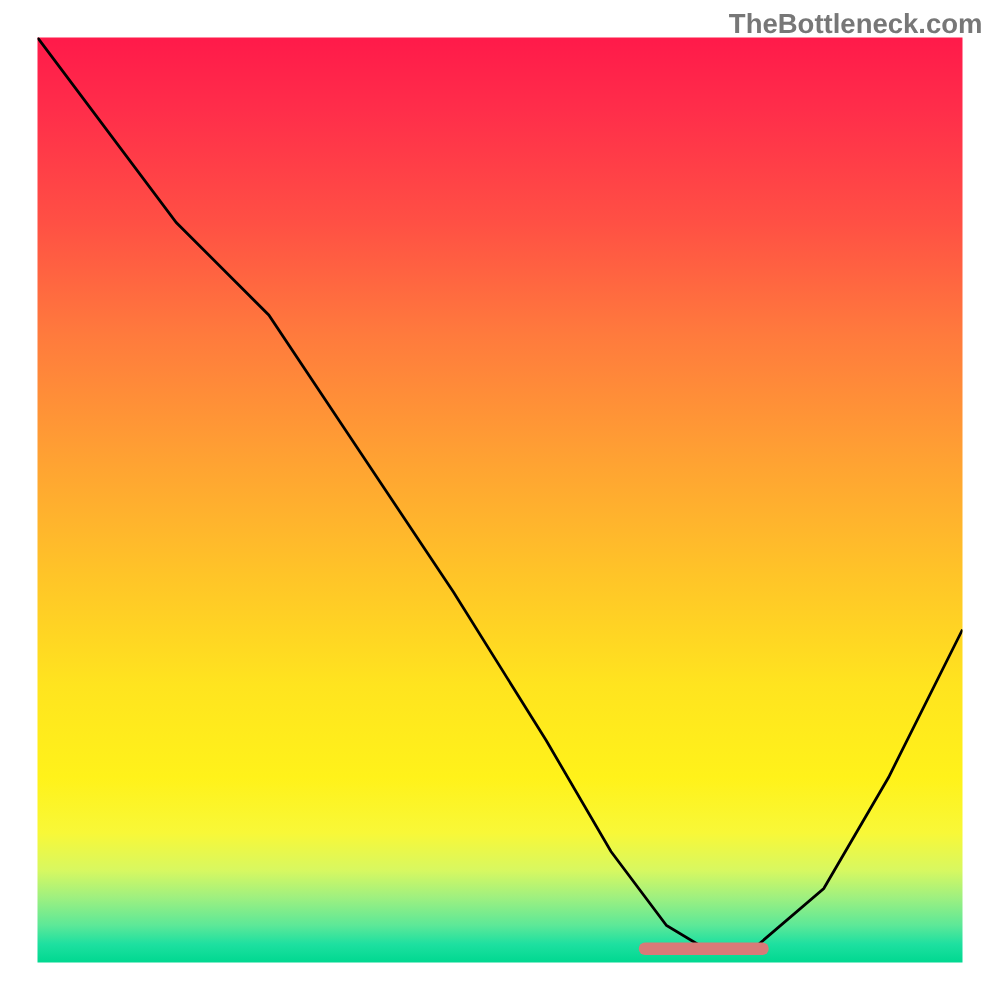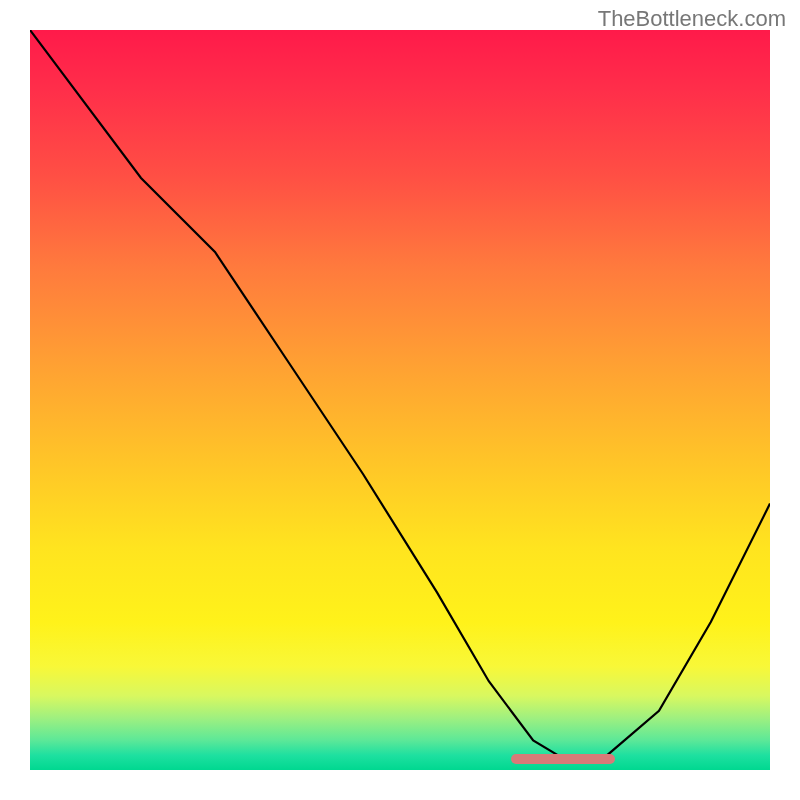--- a/index.html
+++ b/index.html
@@ -9,21 +9,21 @@
     position: relative;
     font-family: Arial, sans-serif;
     background: #fff;
   }
   .watermark {
     position: absolute;
     top: 6px;
     right: 14px;
     color: #777;
     font-size: 22px;
-    font-weight: 400;
+    font-weight: 700;
     z-index: 10;
   }
   .chart-area {
     position: absolute;
     left: 30px;
     top: 30px;
     width: 740px;
     height: 740px;
   }
   .gradient-bg {

